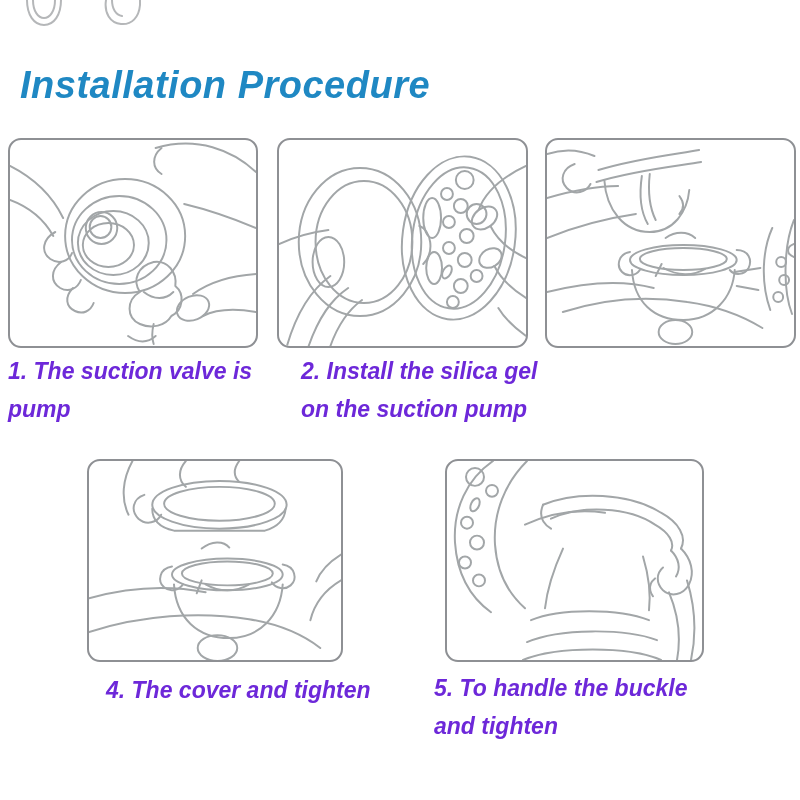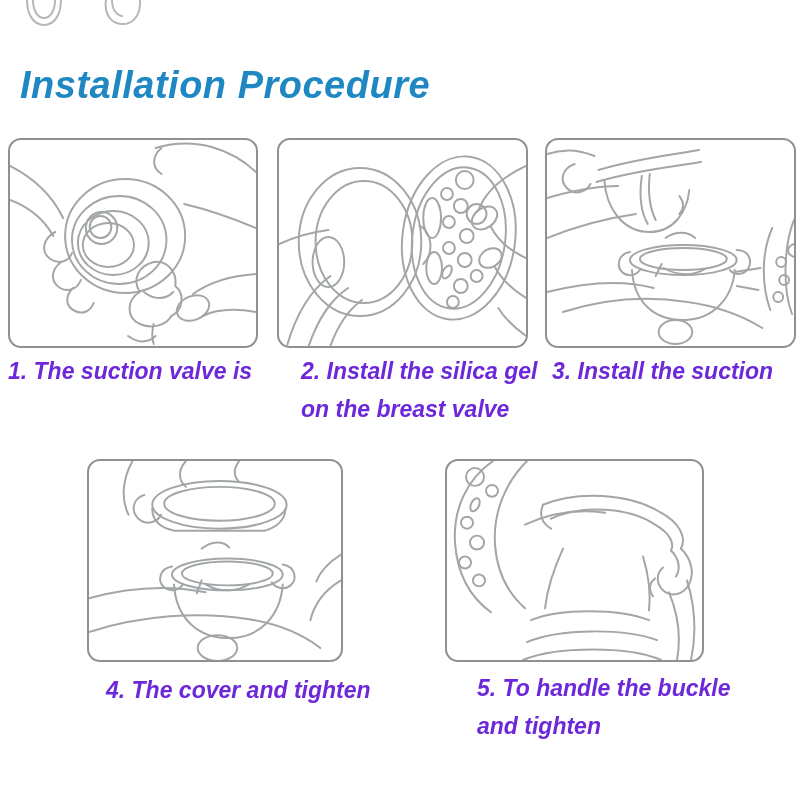--- a/index.html
+++ b/index.html
@@ -35,21 +35,21 @@
   .caption {
     position: absolute; color: #6d28d9;
     font-size: 23px; font-style: italic; font-weight: 600;
     line-height: 38px;
   }
   .caption .cap-line { display: block; white-space: nowrap; }
   .c1 { left: 8px;   top: 352px; }
   .c2 { left: 293px; top: 352px; margin-left: 8px; }
   .c3 { left: 552px; top: 352px; }
   .c4 { left: 90px;  top: 671px; margin-left: 16px; }
-  .c5 { left: 477px; top: 669px; }
+  .c5 { left: 434px; top: 669px; }
 </style>
 </head>
 <body>
 
 <div>
 
   <svg class="faint top-crop" width="800" height="30" viewBox="0 0 800 30" aria-hidden="true">
     <path d="M27,0 C27,15 34,25 44,25 C54,25 61,15 61,0"></path>
     <path d="M33,0 C33,11 38,18 44,18 C50,18 55,11 55,0"></path>
     <path d="M106,0 C104,13 110,23 121,24 C132,25 139,17 140,5 L140,0"></path>
@@ -203,29 +203,29 @@
       <path d="M116,88 C106,110 100,130 98,148"></path>
       <path d="M196,96 C202,116 204,132 202,150"></path>
       <path d="M84,160 C112,148 172,148 202,160"></path>
       <path d="M80,182 C112,168 178,168 210,180"></path>
       <path d="M76,200 C110,186 182,186 214,200"></path>
     </svg>
   </div>
 
   <div class="caption c1">
     <span class="cap-line">1. The suction valve is</span>
+    <span class="cap-line">pump</span>
   </div>
 
   <div class="caption c2">
     <span class="cap-line">2. Install the silica gel</span>
-    <span class="cap-line">on the breast valve</span>
+    <span class="cap-line">on the suction pump</span>
   </div>
 
   <div class="caption c3">
-    <span class="cap-line">3. Install the suction</span>
   </div>
 
   <div class="caption c4">
     <span class="cap-line">4. The cover and tighten</span>
   </div>
 
   <div class="caption c5">
     <span class="cap-line">5. To handle the buckle</span>
     <span class="cap-line">and tighten</span>
   </div>

